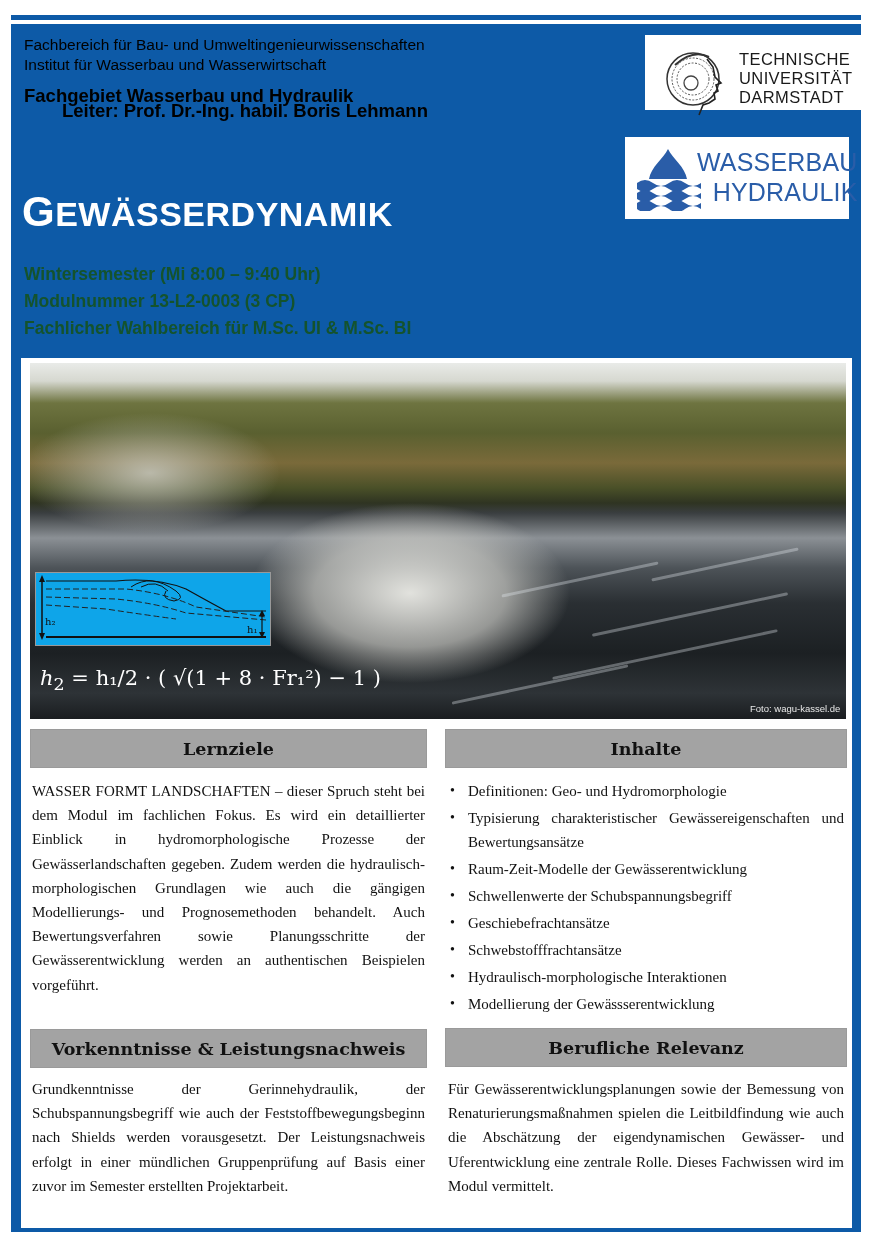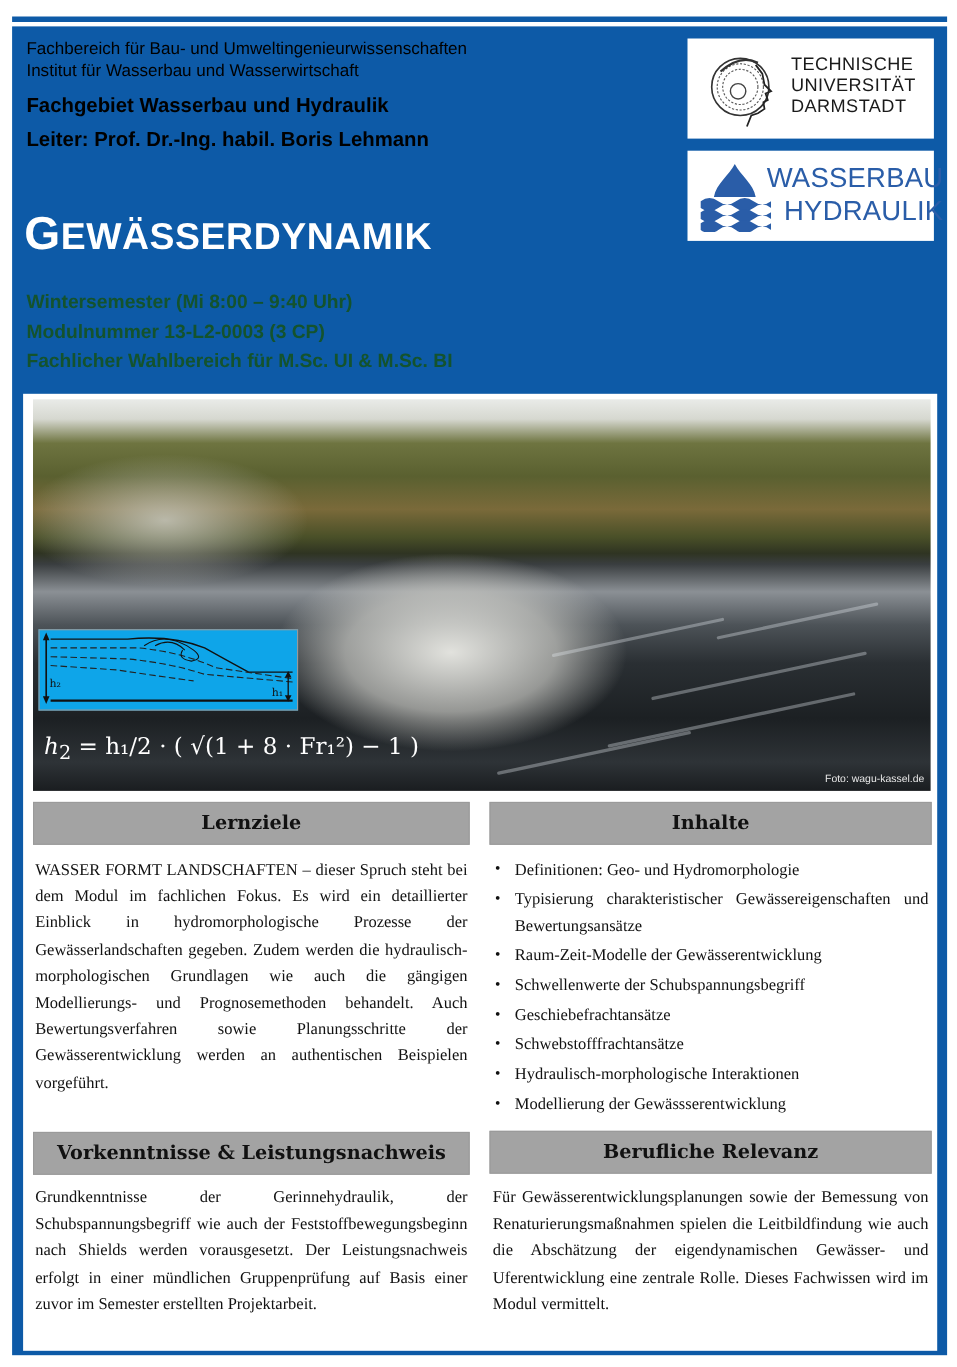--- a/index.html
+++ b/index.html
@@ -6,31 +6,31 @@
   html, body { width: 870px; height: 1243px; background: #ffffff; overflow: hidden; }
   body { position: relative; font-family: "Liberation Sans", sans-serif; }
 
   .top-rule { position: absolute; left: 11px; top: 15px; width: 850px; height: 5px; background: #0d5aa7; }
 
   .frame { position: absolute; left: 11px; top: 24px; width: 850px; height: 1208px; background: #0d5aa7; }
 
   .hdr-line { position: absolute; color: #000000; white-space: nowrap; }
   .hdr-small { left: 24px; font-size: 15.5px; line-height: 20px; }
   .hdr-bold { left: 24px; font-size: 18.5px; font-weight: bold; line-height: 24px; }
-  .l1 { top: 35px; } .l2 { top: 55px; } .l3 { top: 84px; } .l4 { top: 115px; }
+  .l1 { top: 35px; } .l2 { top: 55px; } .l3 { top: 84px; } .l4 { top: 99px; margin-left: 38px; }
 
   .title { position: absolute; left: 22px; top: 188px; color: #ffffff; font-weight: bold;
            font-size: 34px; letter-spacing: 0.5px; white-space: nowrap; line-height: 48px; }
   .title .cap { font-size: 42px; }
 
   .sub { position: absolute; left: 24px; color: #14532d; font-size: 17.5px; font-weight: bold; white-space: nowrap; line-height: 24px; }
   .s1 { top: 262px; } .s2 { top: 289px; } .s3 { top: 316px; }
 
   .logo-box { position: absolute; left: 625px; width: 224px; background: #ffffff; }
-  .logo-tu { top: 35px; height: 91px; }
+  .logo-tu { top: 35px; height: 75px; margin-left: 20px; }
   .logo-wb { top: 137px; height: 82px; text-align: right; }
   .tu-text { position: absolute; left: 94px; top: 15px; color: #1a1a1a; font-size: 16.5px; line-height: 19px; letter-spacing: 0.4px; }
   .tu-head { position: absolute; left: 18px; top: 10px; width: 64px; height: 74px; }
   .wb-text { position: absolute; left: 72px; top: 10px; color: #2a5da8; font-size: 25px; line-height: 30px; letter-spacing: 0.2px; }
   .wb-icon { position: absolute; left: 10px; top: 8px; width: 66px; height: 66px; }
 
   .content { position: absolute; left: 21px; top: 358px; width: 831px; height: 870px; background: #ffffff; }
 
   .photo { position: absolute; left: 30px; top: 363px; width: 816px; height: 356px; overflow: hidden;
     background:

